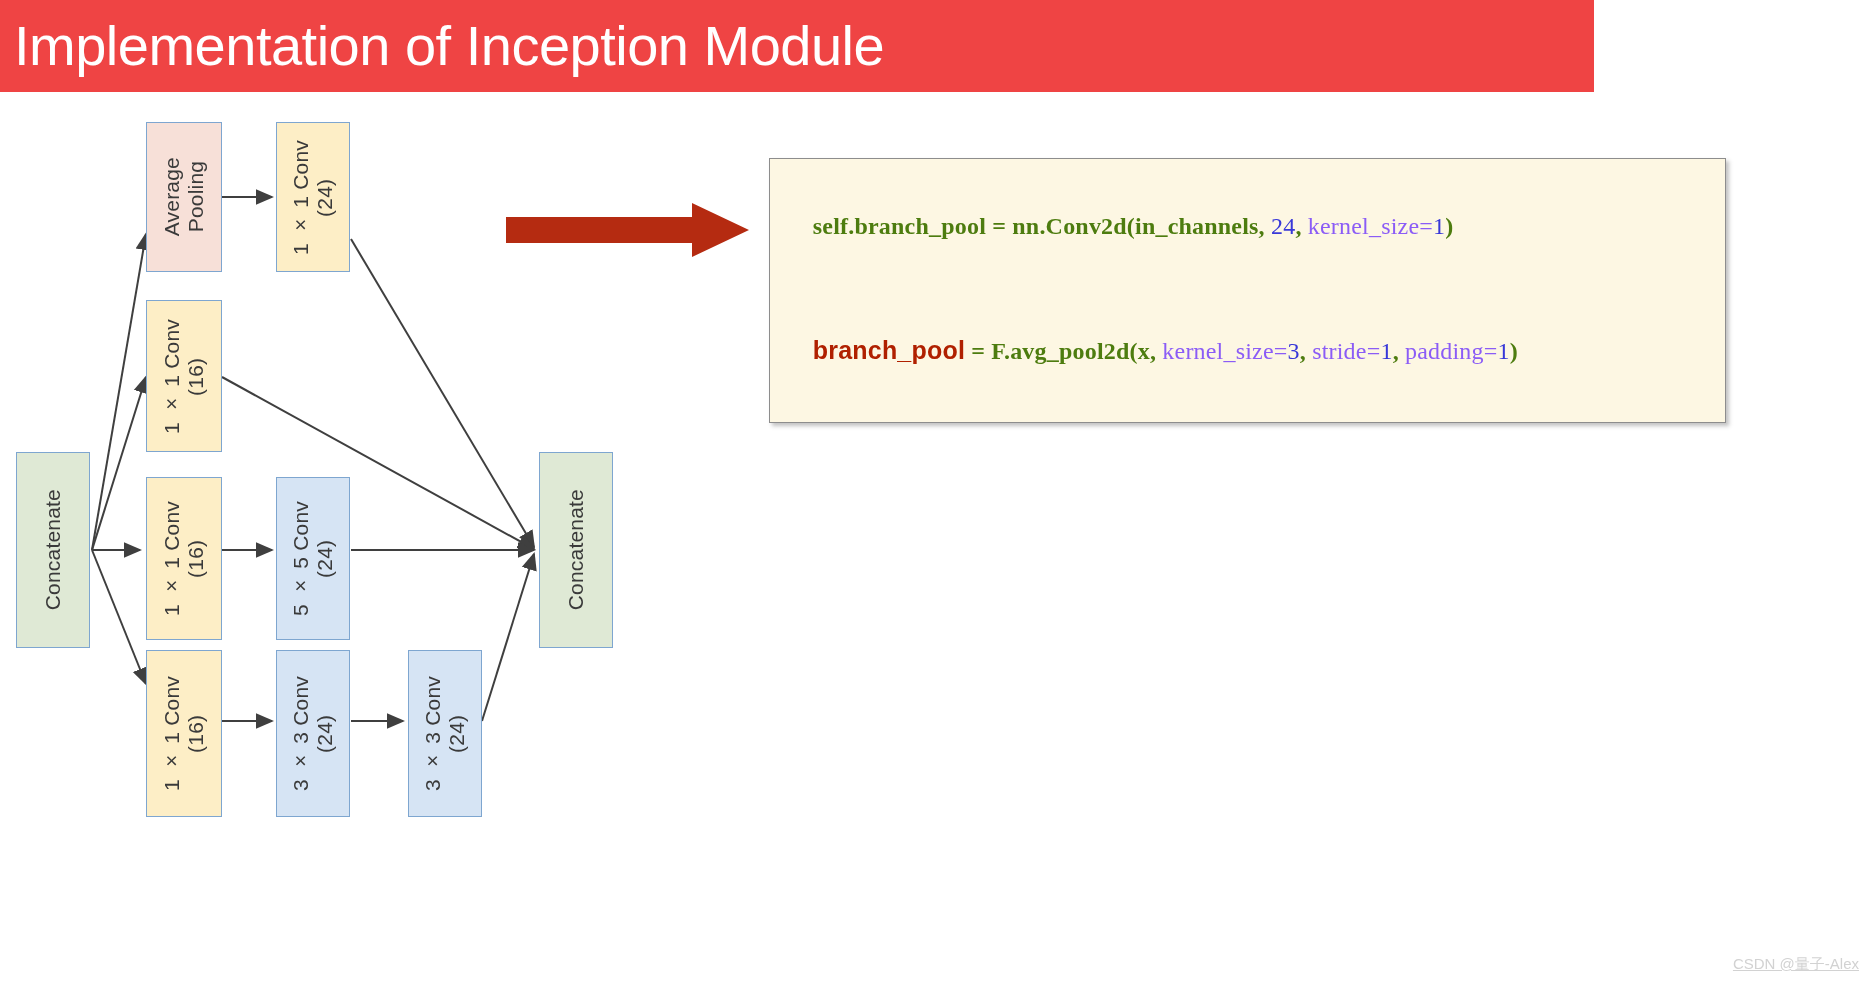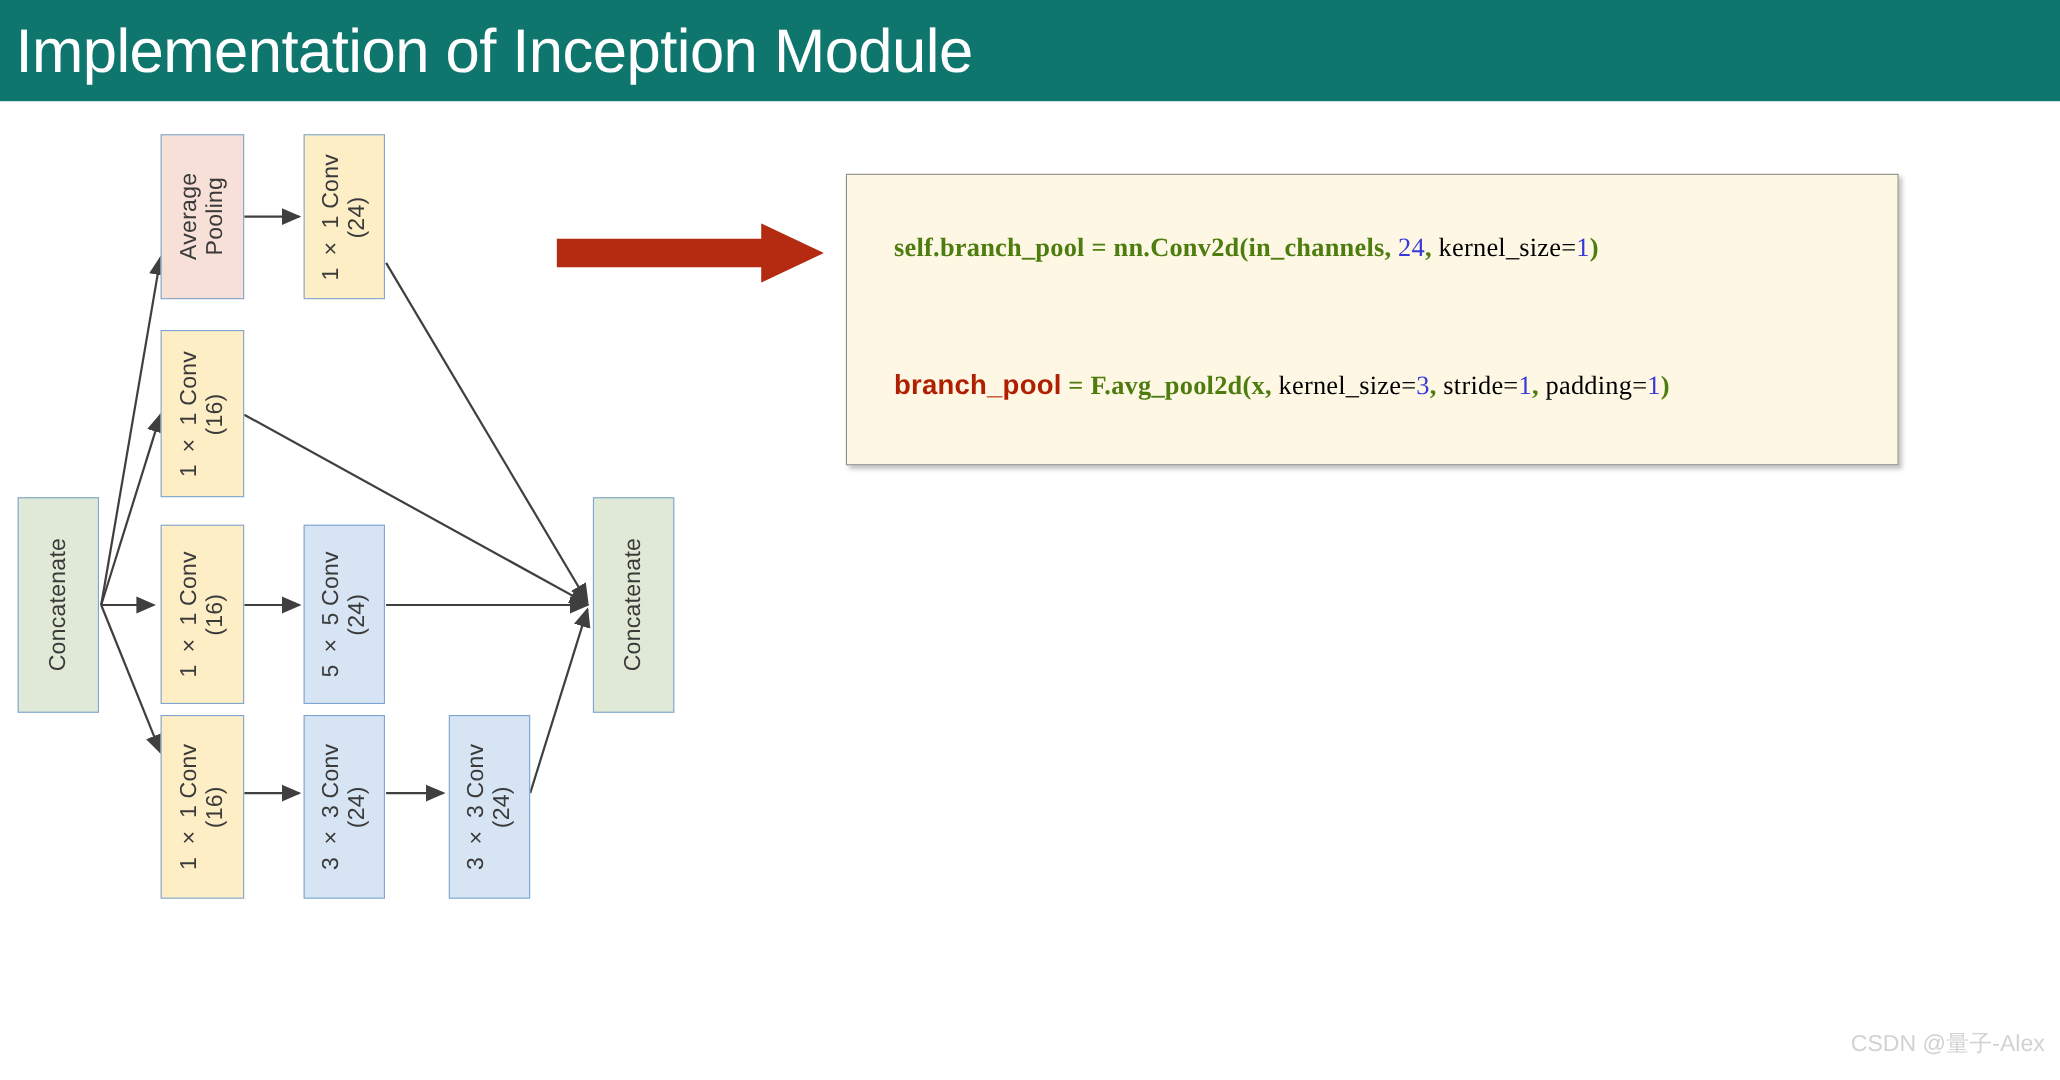--- a/index.html
+++ b/index.html
@@ -13,23 +13,23 @@
     position: relative;
     overflow: hidden;
     font-family: "Liberation Sans", sans-serif;
   }
 
   
   #header-banner {
     position: absolute;
     left: 0;
     top: 0;
-    width: 1873px;
+    width: 1594px;
     height: 92px;
-    background: #0f766e;
+    background: #ef4444;
   }
   #page-title {
     position: absolute;
     left: 14px;
     top: 8px;
     font-size: 56px;
     line-height: 76px;
     color: #ffffff;
     font-family: "Liberation Sans", sans-serif;
     font-weight: 400;
@@ -105,32 +105,33 @@
     font-family: "Liberation Serif", serif;
     font-size: 24px;
     line-height: 34px;
     color: #404040;
     white-space: pre;
     letter-spacing: 0.2px;
   }
   .code-line.spacer { height: 22px; }
   .tok-kw      { color: #b02000; font-family: "Liberation Sans", sans-serif; font-weight: bold; font-size: 25px; }
   .tok-num     { color: #3838d8; }
-  .tok-param   { color: #000000; text-align: center; }
+  .tok-param   { color: #8b5cf6; text-align: center; }
   .tok-plain   { color: #4d7c0f; font-weight: bold; }
 
   
   #watermark {
     position: absolute;
     right: 14px;
-    bottom: 20px;
-    font-family: "Liberation Sans", sans-serif;
-    font-size: 21px;
+    bottom: 8px;
+    font-family: "Liberation Sans", sans-serif;
+    font-size: 15px;
     color: #d2d2d2;
     white-space: nowrap;
+    text-decoration: underline;
   }
 </style>
 </head>
 <body>
 
 <div id="header-banner">
   <div id="page-title">Implementation of Inception Module</div>
 </div>
 
 <div id="diagram">

